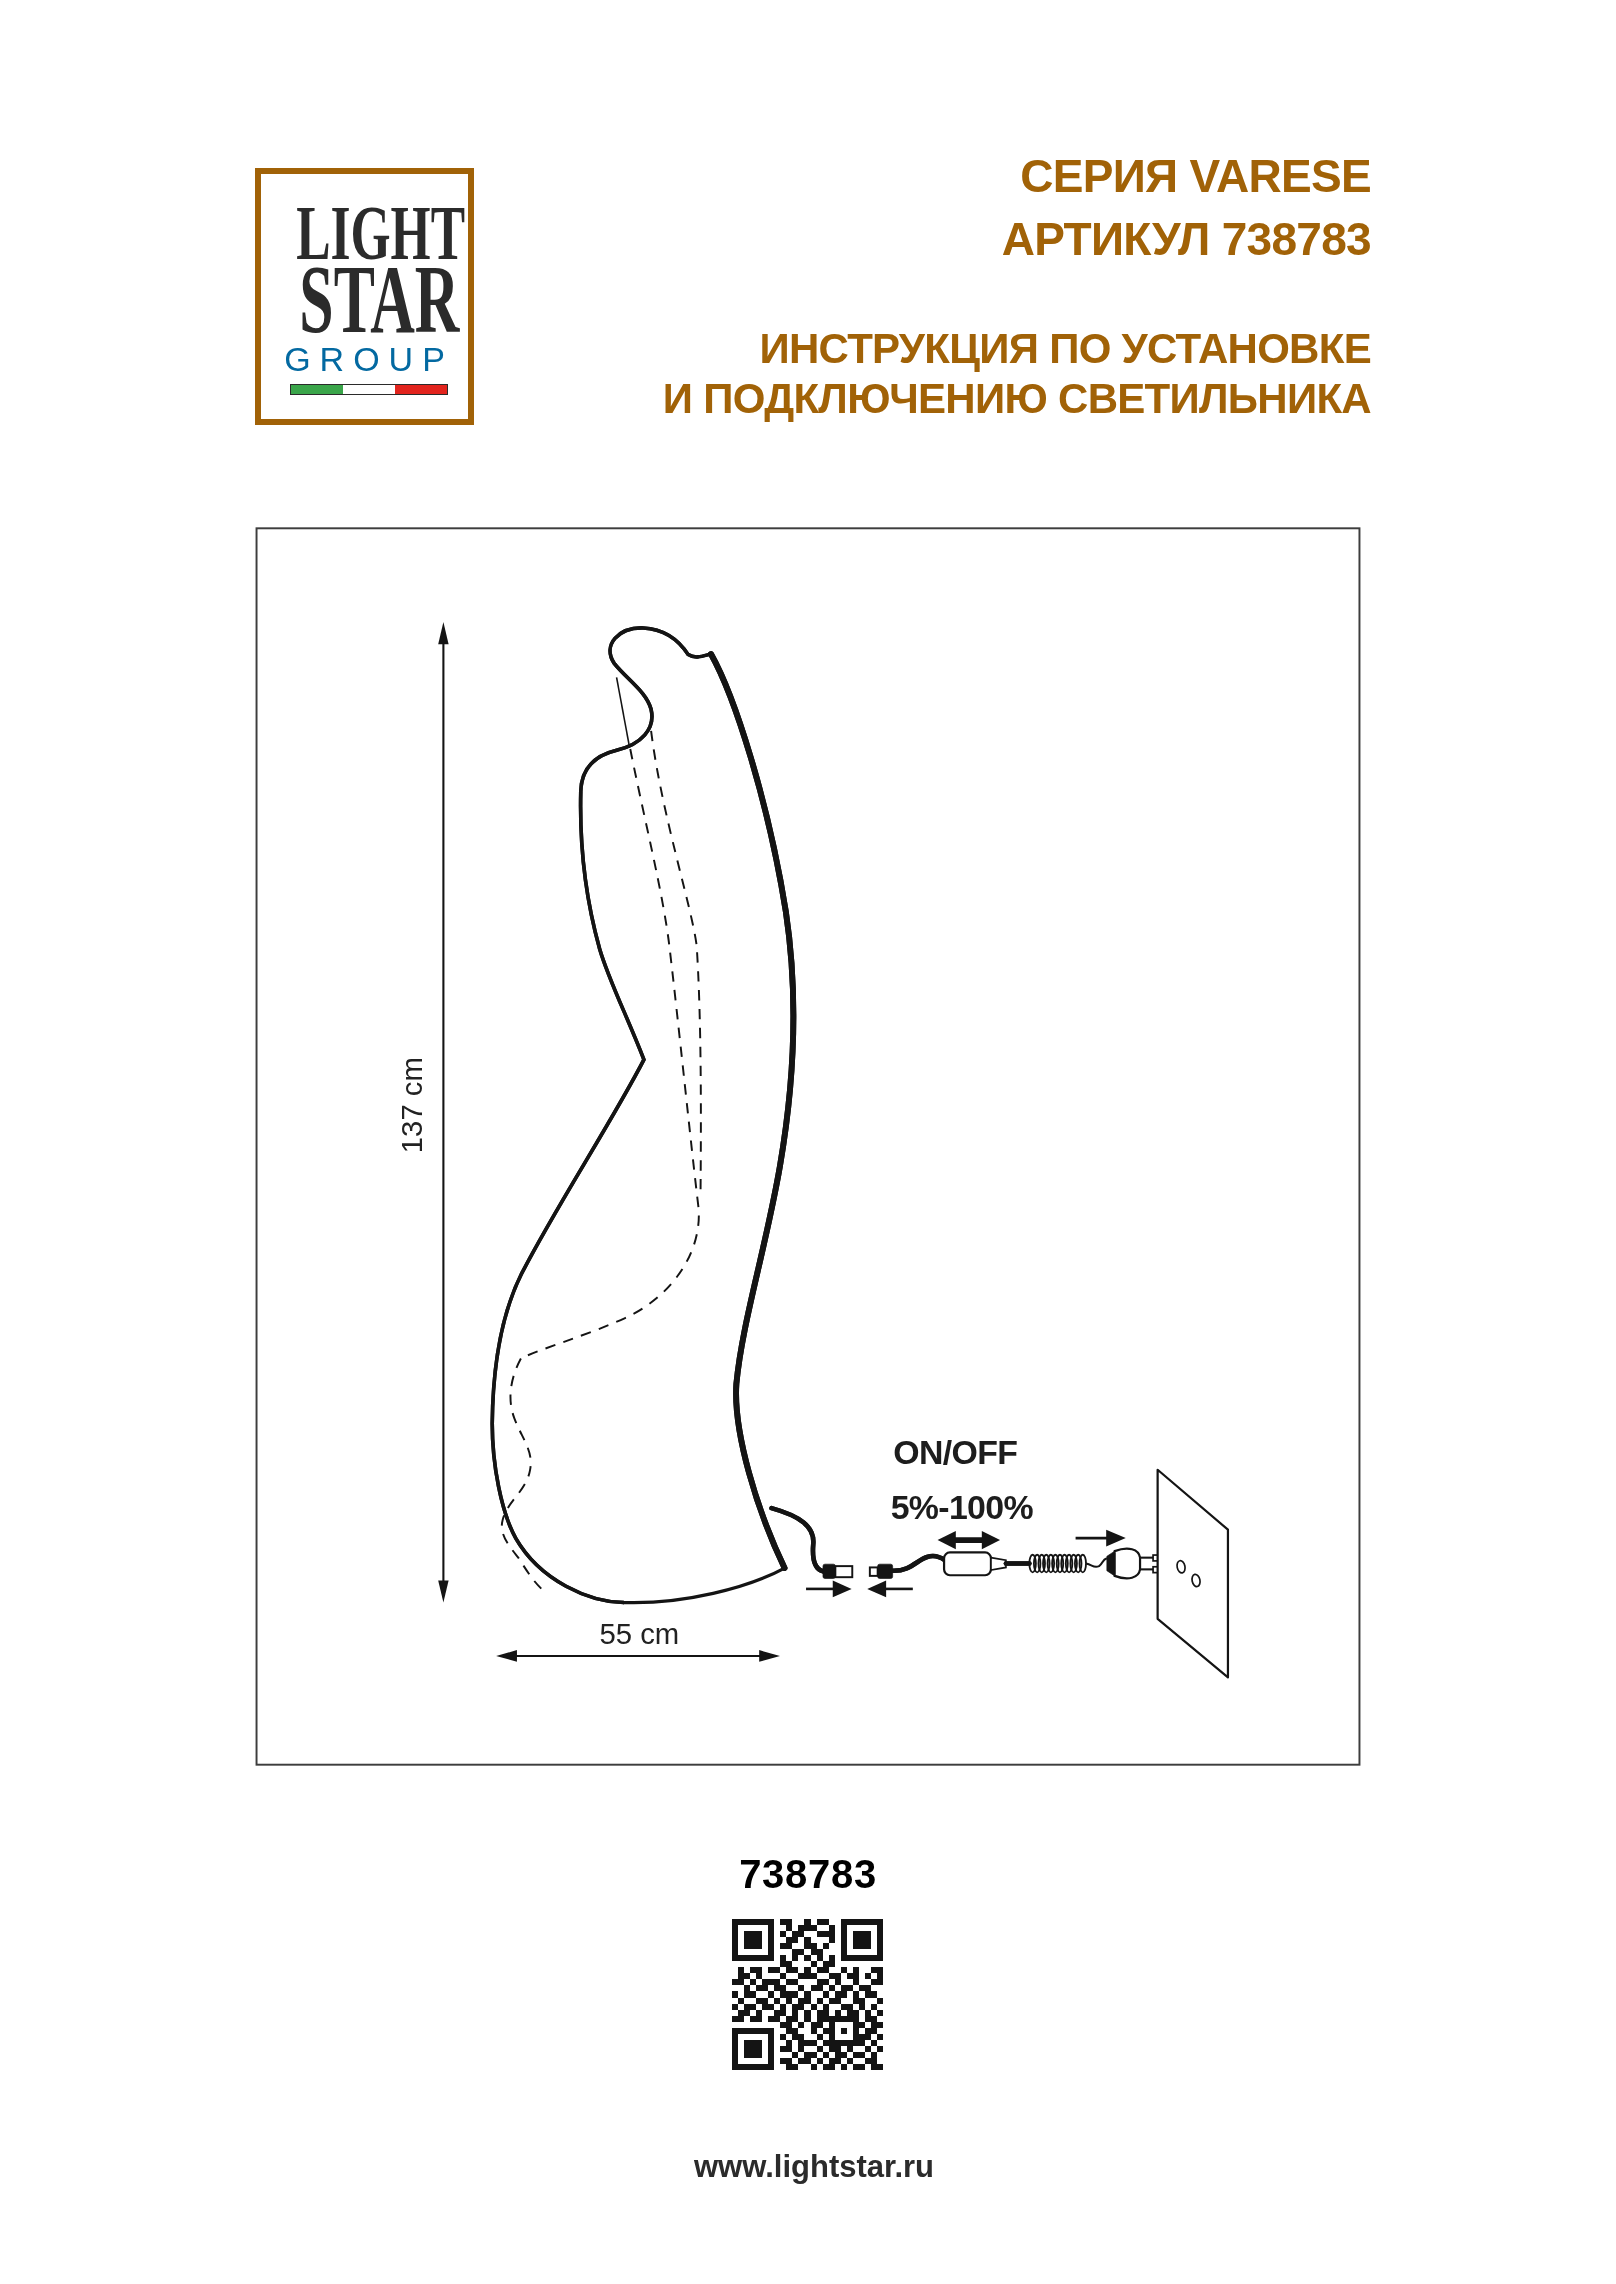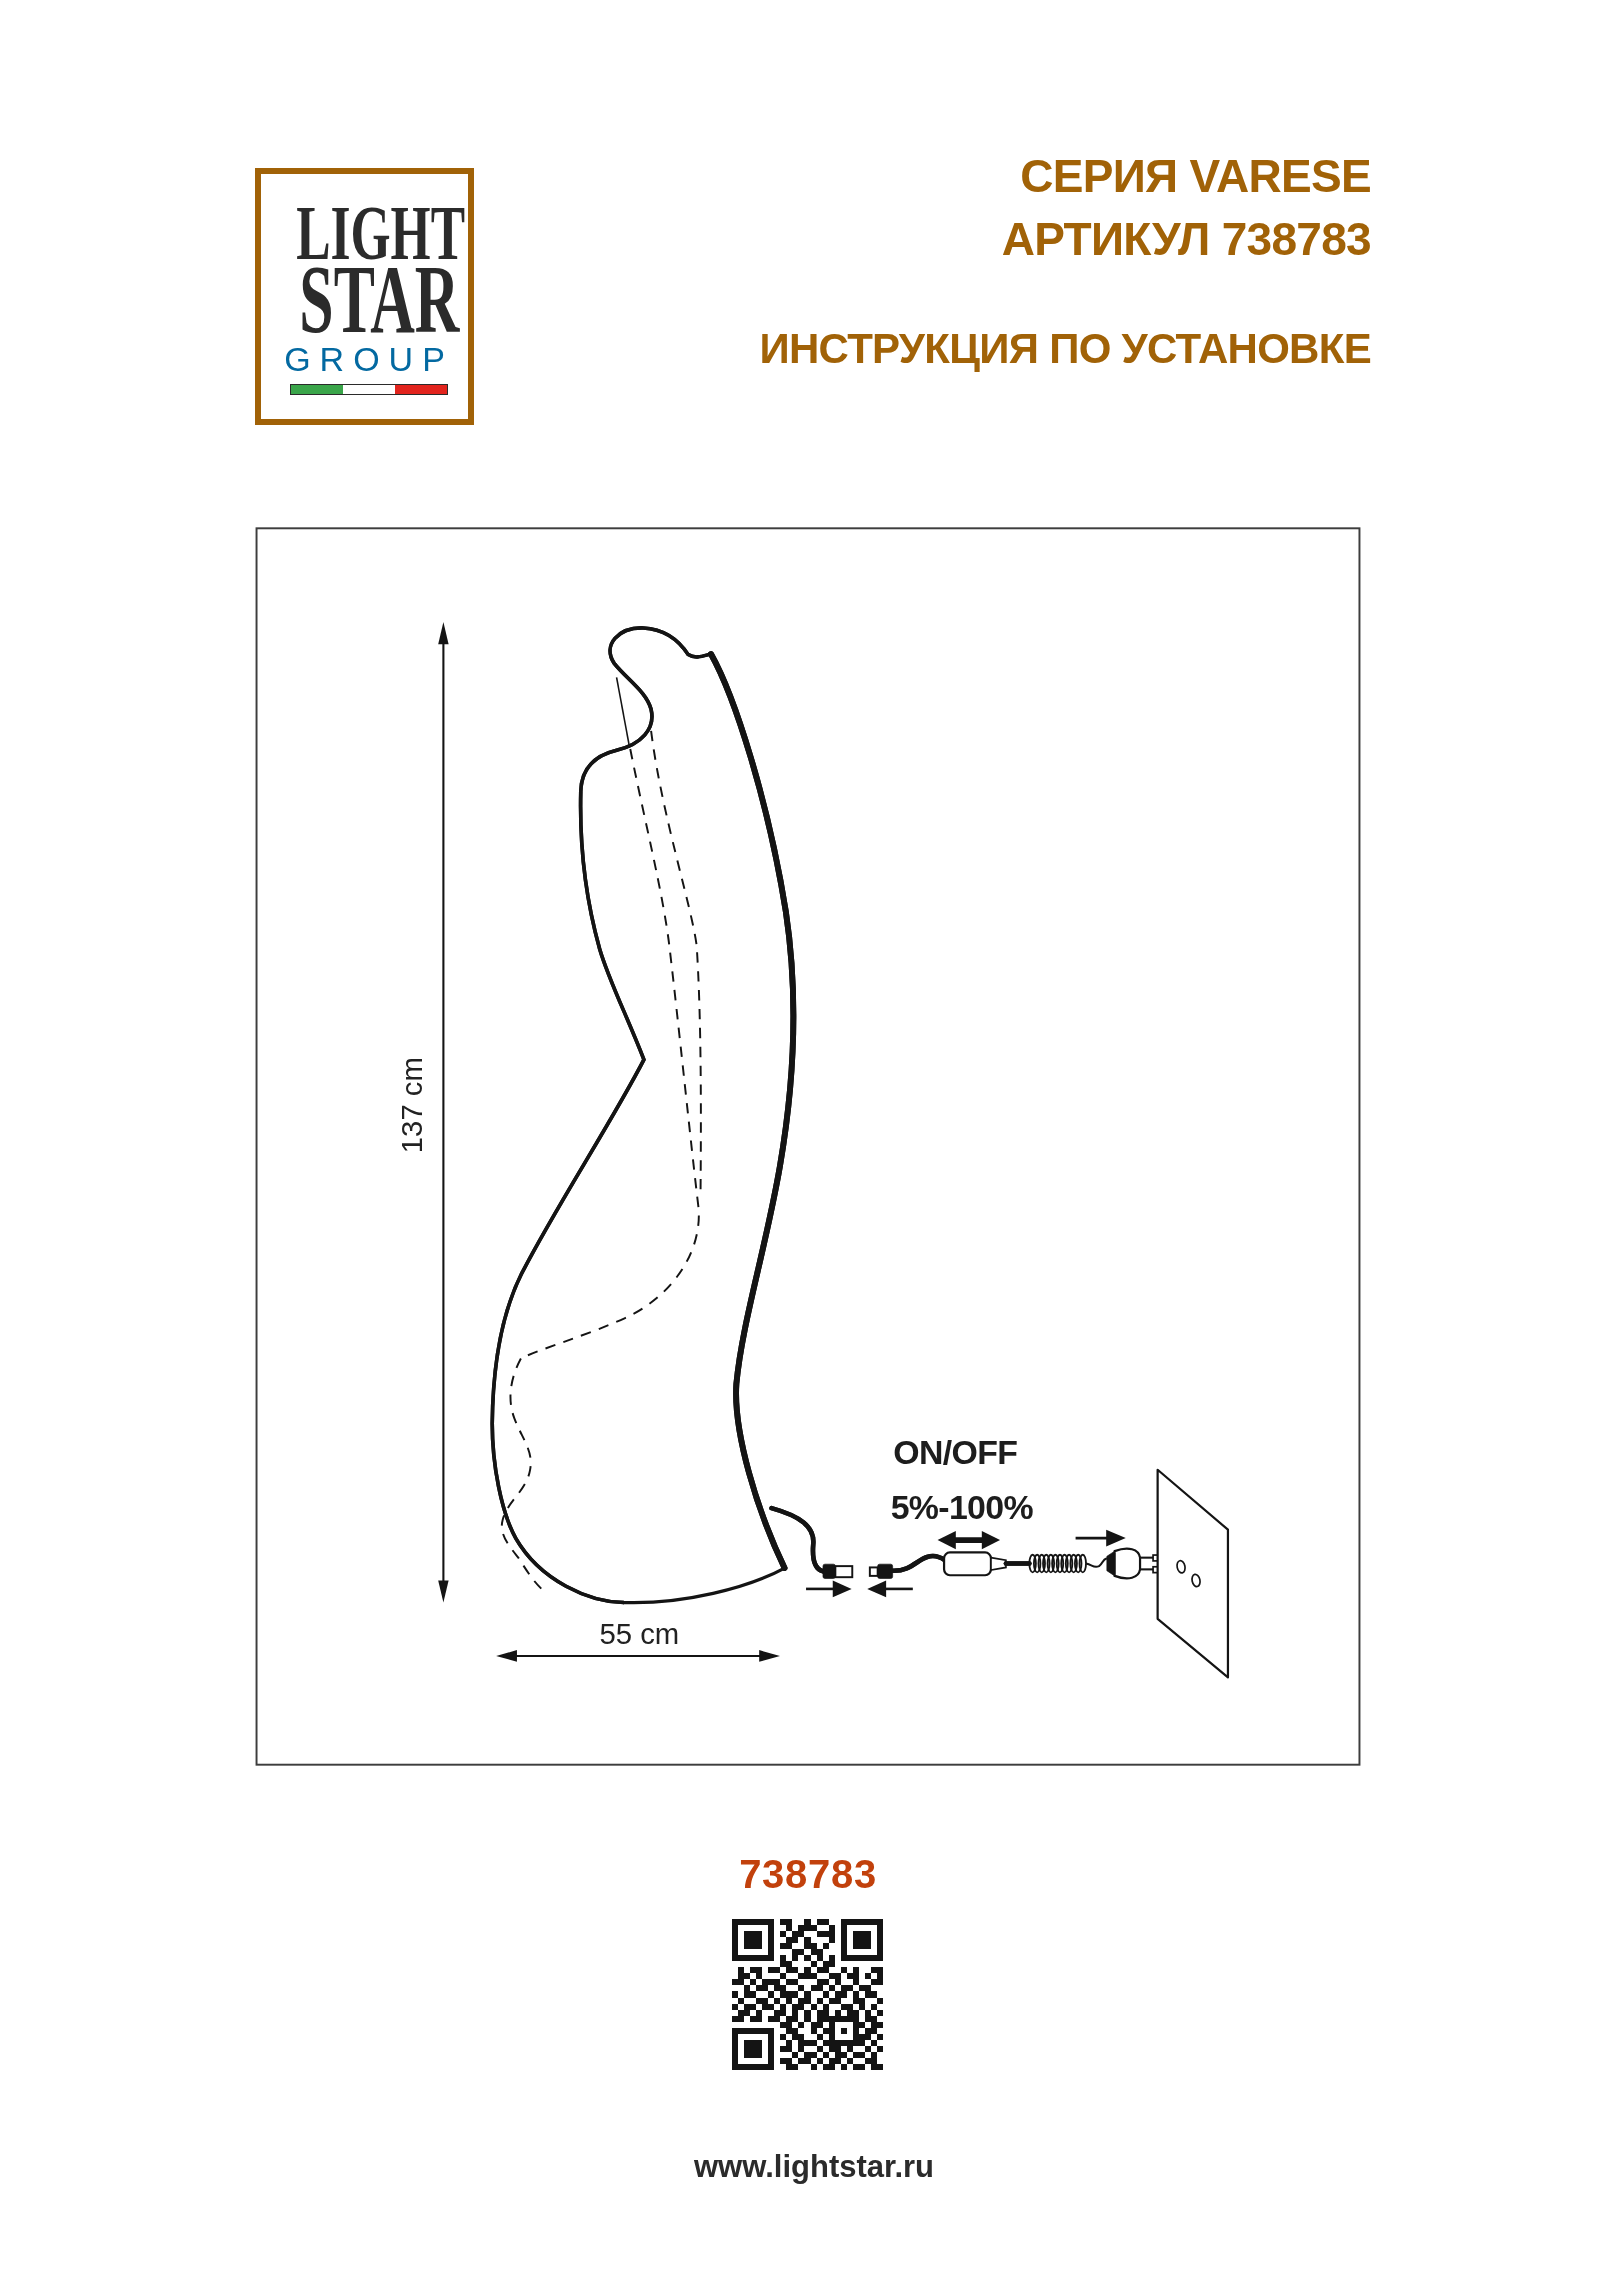--- a/index.html
+++ b/index.html
@@ -44,21 +44,21 @@
   .outl{fill:#ffffff;stroke:#141414;stroke-width:3;}
   .outl2{fill:#ffffff;stroke:#141414;stroke-width:2.6;}
   .outl3{fill:#ffffff;stroke:#141414;stroke-width:3.4;}
   .ah{fill:#141414;stroke:none;}
   .frame{fill:none;stroke:#3d3d3d;stroke-width:3;}
   text{font-family:"Liberation Sans", sans-serif;}
   .dim{font-size:45px;fill:#222222;font-weight:normal;}
   .lbl{font-size:52px;font-weight:bold;fill:#1d1d1d;letter-spacing:-1px;}
   
   .article-number{position:absolute;left:0;right:0;top:1852px;text-align:center;
-    font-size:40px;font-weight:bold;color:#c2410c;letter-spacing:0.7px;}
+    font-size:40px;font-weight:bold;color:#000000;letter-spacing:0.7px;}
   .qr-wrap{position:absolute;left:732px;top:1919px;width:151px;height:151px;}
   .qr-wrap svg{display:block;width:100%;height:100%;shape-rendering:crispEdges;}
   .website{position:absolute;left:0;right:0;top:2149px;text-align:center;
     font-size:31px;font-weight:bold;color:#2b2b2b;padding-left:12px;}
 </style>
 </head>
 <body>
 
 <div class="logo-box">
   <div class="logo-line logo-light">LIGHT</div>
@@ -70,20 +70,21 @@
     <span style="background:#e2241d"></span>
   </div>
 </div>
 
 <div class="hdr hdr-top">
   <div>СЕРИЯ VARESE</div>
   <div>АРТИКУЛ 738783</div>
 </div>
 <div class="hdr hdr-main">
   <div>ИНСТРУКЦИЯ ПО УСТАНОВКЕ</div>
+  <div>И ПОДКЛЮЧЕНИЮ СВЕТИЛЬНИКА</div>
 </div>
 
 <div class="diagram">
 <svg viewBox="392 809 1698 1903" xmlns="http://www.w3.org/2000/svg">
   <rect class="frame" x="394" y="811" width="1694" height="1899"></rect>
 
   <g>
     <path id="lampRibbon" class="dblA" d="M958,2461 C905,2460 830,2428 792,2362 C770,2322 756,2250 756,2186 C757,2090 773,2012 801,1956 C852,1856 940,1722 989,1627 C963,1560 935,1505 921,1457 C900,1382 890,1295 892,1215 C893,1180 914,1160 947,1152 C985,1143 1007,1119 1000,1089 C993,1062 963,1043 943,1018 C925,990 950,963 988,964 C1026,966 1046,988 1057,1005 C1068,1012 1080,1007 1092,1004"></path>
     <use href="#lampRibbon" class="dblB"></use>
     <path id="lampRight" class="hvyA" d="M1092,1004 C1128,1068 1180,1230 1207,1400 C1225,1520 1222,1650 1198,1790 C1176,1918 1140,2030 1131,2125 C1126,2200 1163,2320 1205,2408"></path>

